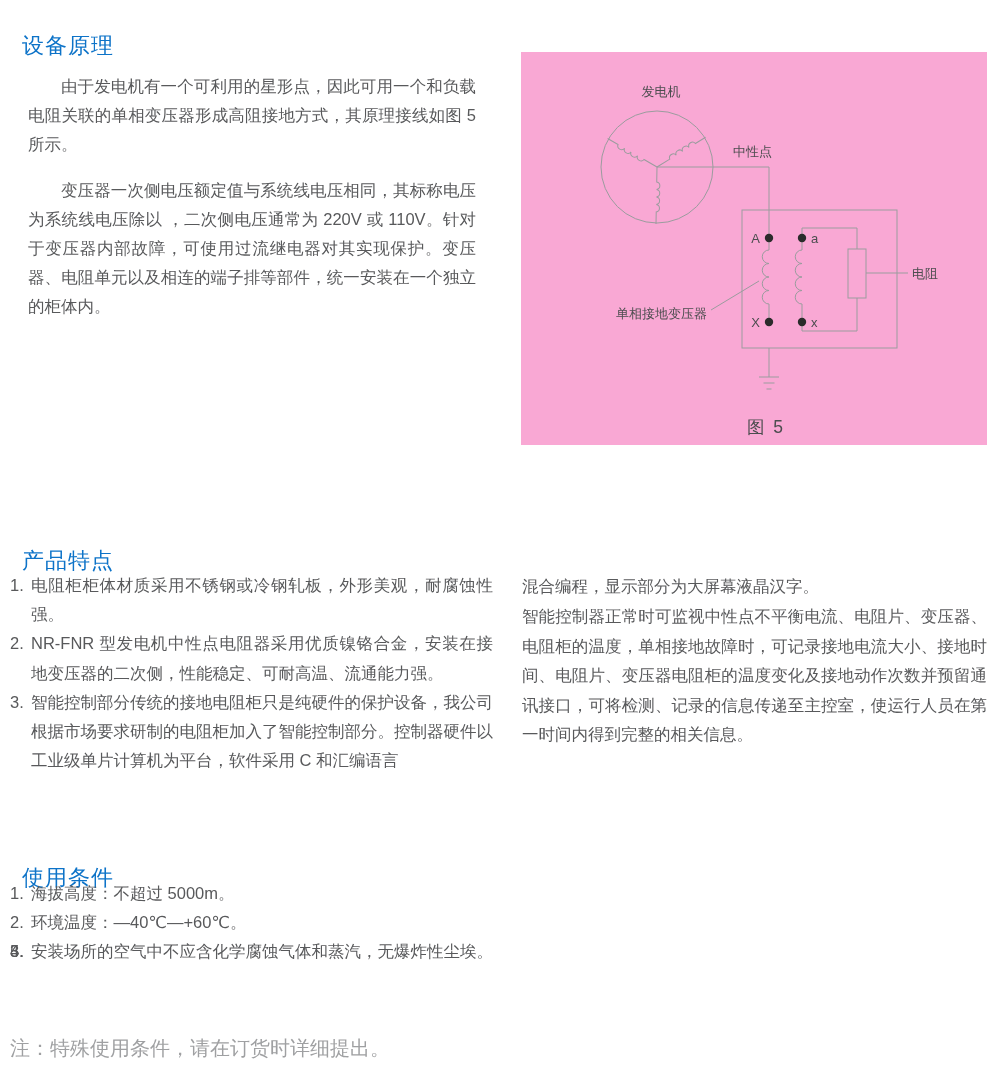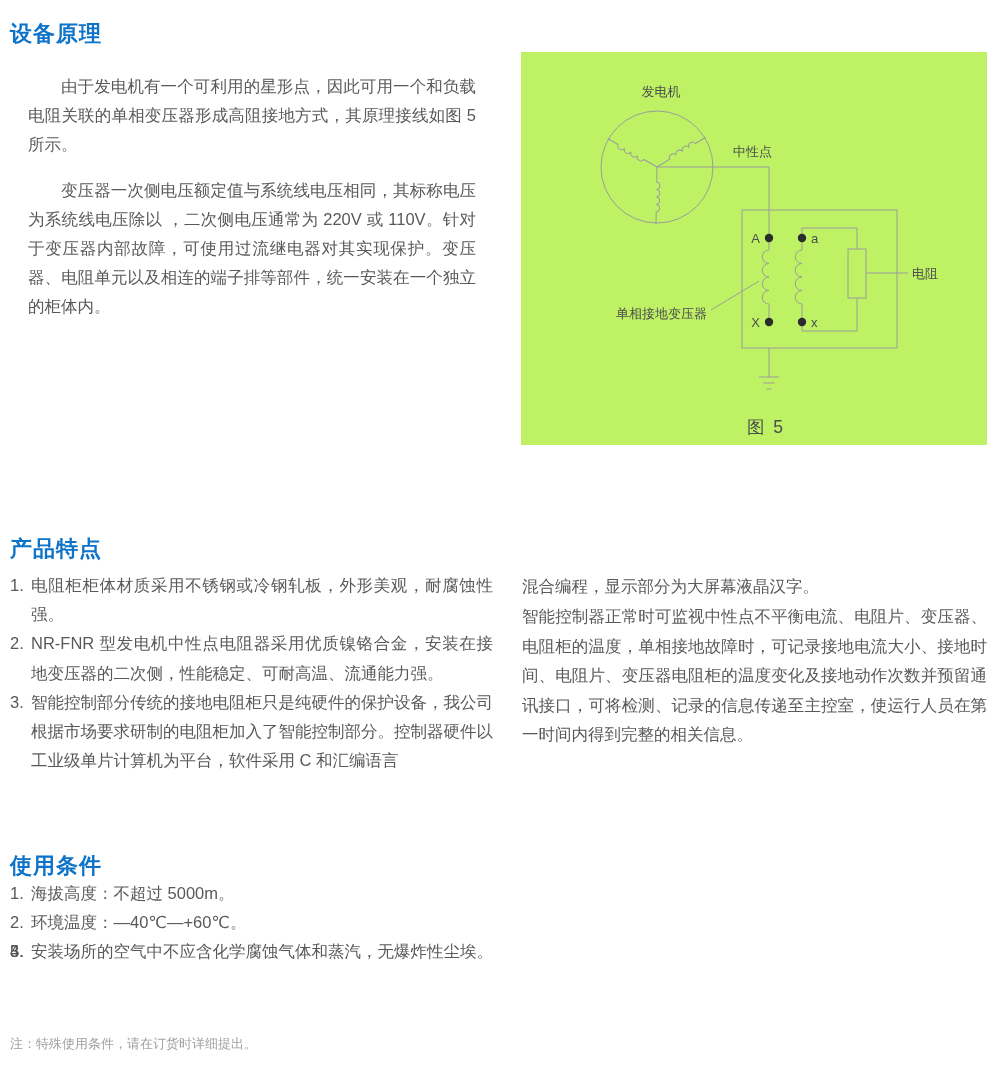--- a/index.html
+++ b/index.html
@@ -2,42 +2,42 @@
 <html><head>
 <meta charset="utf-8">
 <style>
   html,body { margin:0; padding:0; background:#ffffff; }
   .page {
     position:relative; width:1000px; height:1079px; background:#ffffff;
     font-family:"Liberation Sans","DejaVu Sans",sans-serif;
     color:#58595b; overflow:hidden;
   }
   .h {
-    position:absolute; left:10px; margin:0;
-    font-size:22px; font-weight:700; color:#0d73c8; letter-spacing:1px;
+    position:absolute; left:10px; margin:12px;
+    font-size:22px; font-weight:400; color:#0d73c8; letter-spacing:1px;
   }
   .col {
     position:absolute; left:12px; width:480px;
     font-size:16.5px; line-height:29.2px; text-align:justify; text-justify:inter-ideograph;
   }
   .col p { margin:16px; text-indent:2em; }
   .list { position:absolute; left:10px; font-size:16.5px; line-height:29.2px; }
   .list.justified { width:483px; text-align:justify; }
   .li { position:relative; padding-left:21px; }
   .li .num { position:absolute; left:0; top:0; }
   .nowrap .li { white-space:nowrap; }
   .col-right {
     position:absolute; left:521px; width:467px;
     font-size:16.5px; line-height:29.4px; text-align:justify;
   }
   .col-right p { margin:1px; }
-  .note { position:absolute; left:10px; top:1035px; margin:0; font-size:13px; color:#9fa0a2; }
+  .note { position:absolute; left:10px; top:1035px; margin:0; font-size:20px; color:#9fa0a2; }
   .figure-panel {
     position:absolute; left:521px; top:52px; width:466px; height:393px;
-    background:#bef264;
+    background:#f9a8d4;
   }
   .figure-panel svg { display:block; }
   .diag { stroke:#9b9c9e; stroke-width:1; fill:none; }
   .dot  { fill:#2b2b2b; stroke:none; }
   .flabel { font-size:13px; fill:#4c4d4f; stroke:none; }
   .fcaption { font-size:17.5px; fill:#4c4d4f; stroke:none; letter-spacing:2px; }
 </style>
 </head>
 <body>
 

